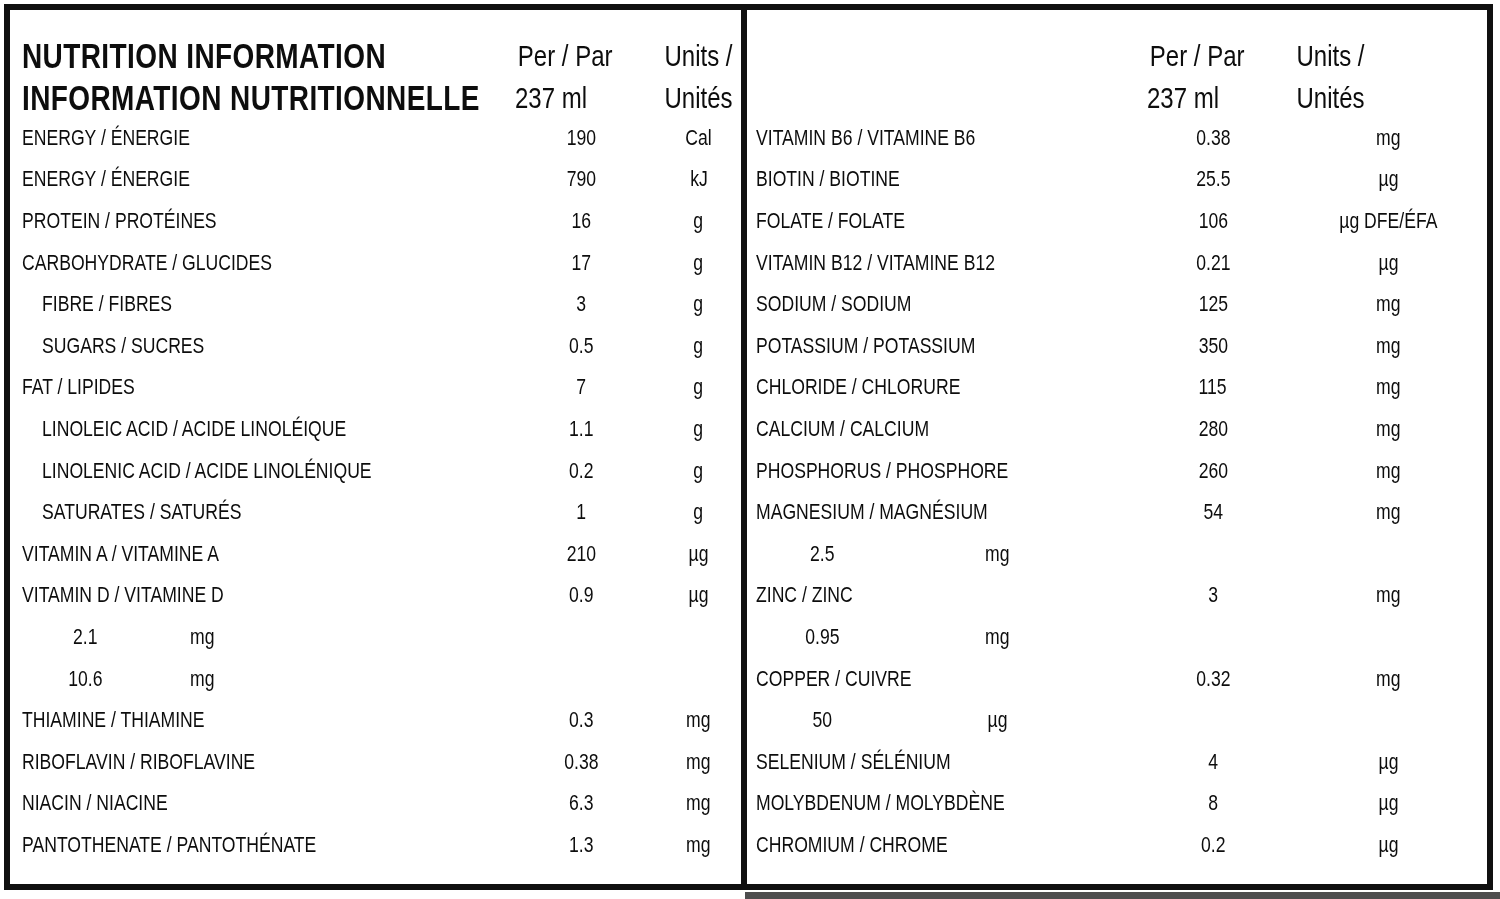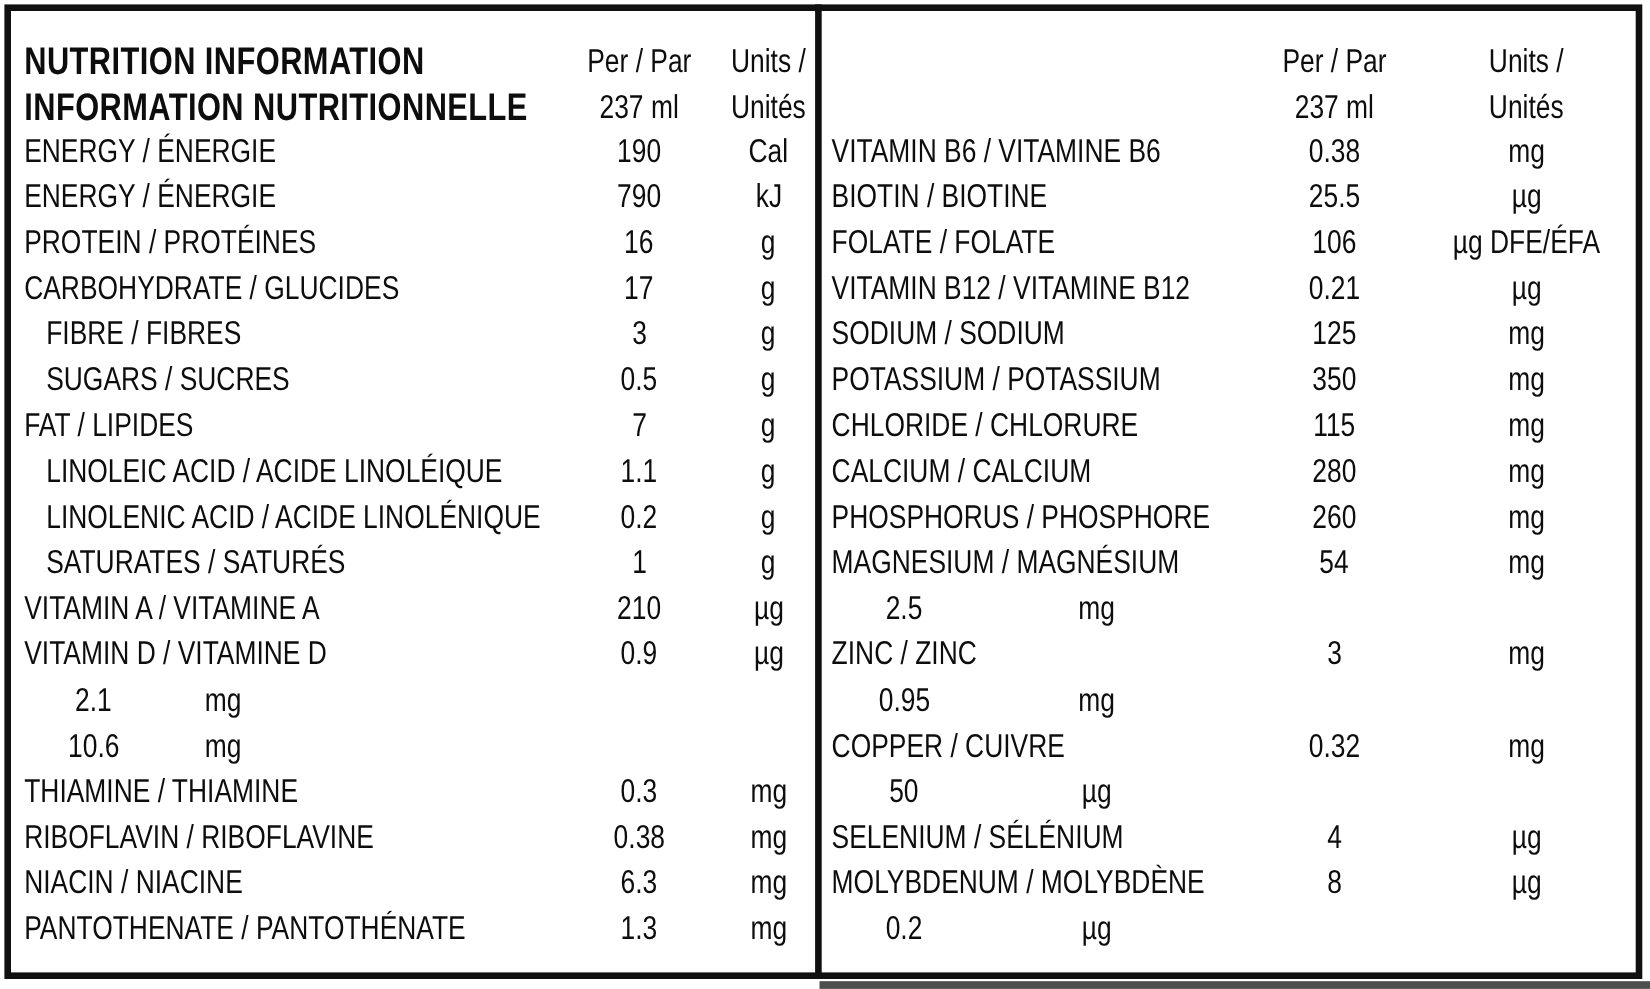--- a/index.html
+++ b/index.html
@@ -56,21 +56,21 @@
     position: absolute;
     left: 0; top: 25px;
     width: 100%;
     display: flex;
   }
   .head .hcell { display: flex; flex-direction: column; }
   .head .hline {
     height: 42px;
     display: flex;
     align-items: center;
-    justify-content: center;
+    justify-content: flex-start;
     font-size: 30px;
   }
   .head .title-cell .hline { justify-content: flex-start; }
   .title-line {
     font-weight: 700;
     font-size: 35px;
     letter-spacing: 0.5px;
   }
   .panel-left  .head .label-col { padding-left: 12px; }
 
@@ -84,21 +84,21 @@
   
   .rows {
     position: absolute;
     left: 0; top: 107px;
     width: 100%;
   }
   .row {
     display: flex;
     align-items: center;
     height: 41.6px;
-    font-size: 30px;
+    font-size: 22px;
   }
   .cell { display: flex; align-items: center; }
   .cell.label { justify-content: flex-start; padding-left: 12px; }
   .panel-right .cell.label { padding-left: 9px; }
   .cell.value, .cell.unit { justify-content: center; }
   .row.indent .cell.label { padding-left: 32px; }
 </style>
 </head>
 <body>
 
@@ -523,20 +523,23 @@
             <span class="cx cx-left">MOLYBDENUM / MOLYBDÈNE</span>
           </div>
     <div class="cell value value-col">
             <span class="cx">8</span>
           </div>
     <div class="cell unit unit-col">
             <span class="cx">µg</span>
           </div>
   </div>
         <div class="row">
+    <div class="cell label label-col">
+            <span class="cx cx-left">CHROMIUM / CHROME</span>
+          </div>
     <div class="cell value value-col">
             <span class="cx">0.2</span>
           </div>
     <div class="cell unit unit-col">
             <span class="cx">µg</span>
           </div>
   </div>
       </div>
   </div>
 </div>

